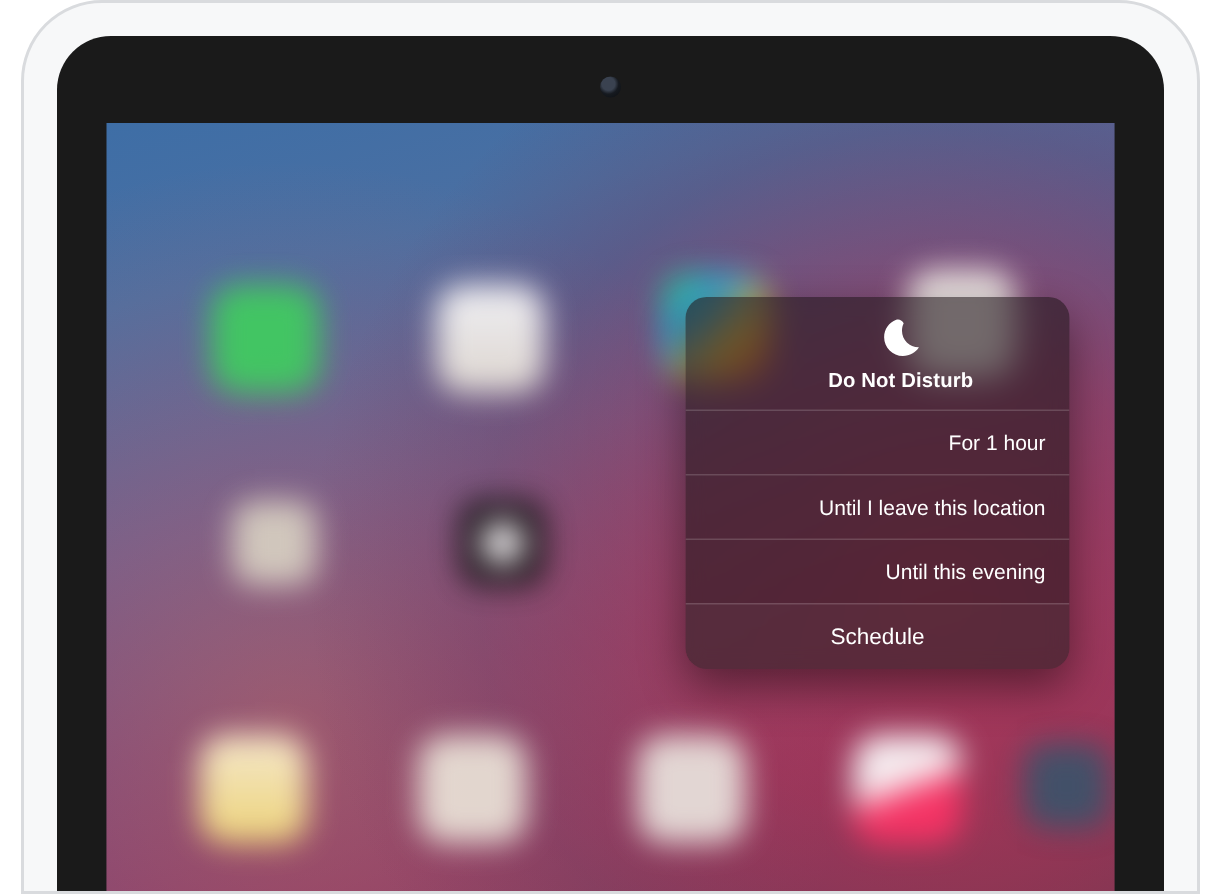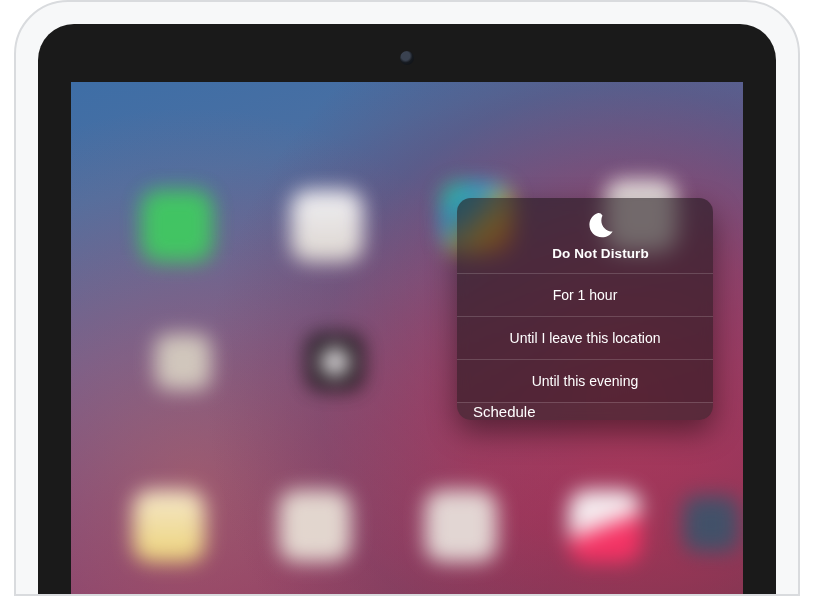--- a/index.html
+++ b/index.html
@@ -72,25 +72,26 @@
   }
   .popover-title {
     font-size: 13.5px;
     font-weight: 600;
     letter-spacing: 0.1px;
   }
   .option {
     padding: 13px 16px;
     font-size: 14px;
     border-top: 1px solid rgba(255,255,255,0.16);
-    text-align: center;
+    text-align: right;
   }
   .schedule {
-    padding: 0 16px;
+    padding: 13px 16px;
     font-size: 15px;
+    text-align: center;
     border-top: 1px solid rgba(255,255,255,0.16);
     background: rgba(255,255,255,0.03);
   }
 </style>
 </head>
 <body>
 
 <div class="device-frame">
   <div class="bezel"></div>
   <div class="camera"></div>

